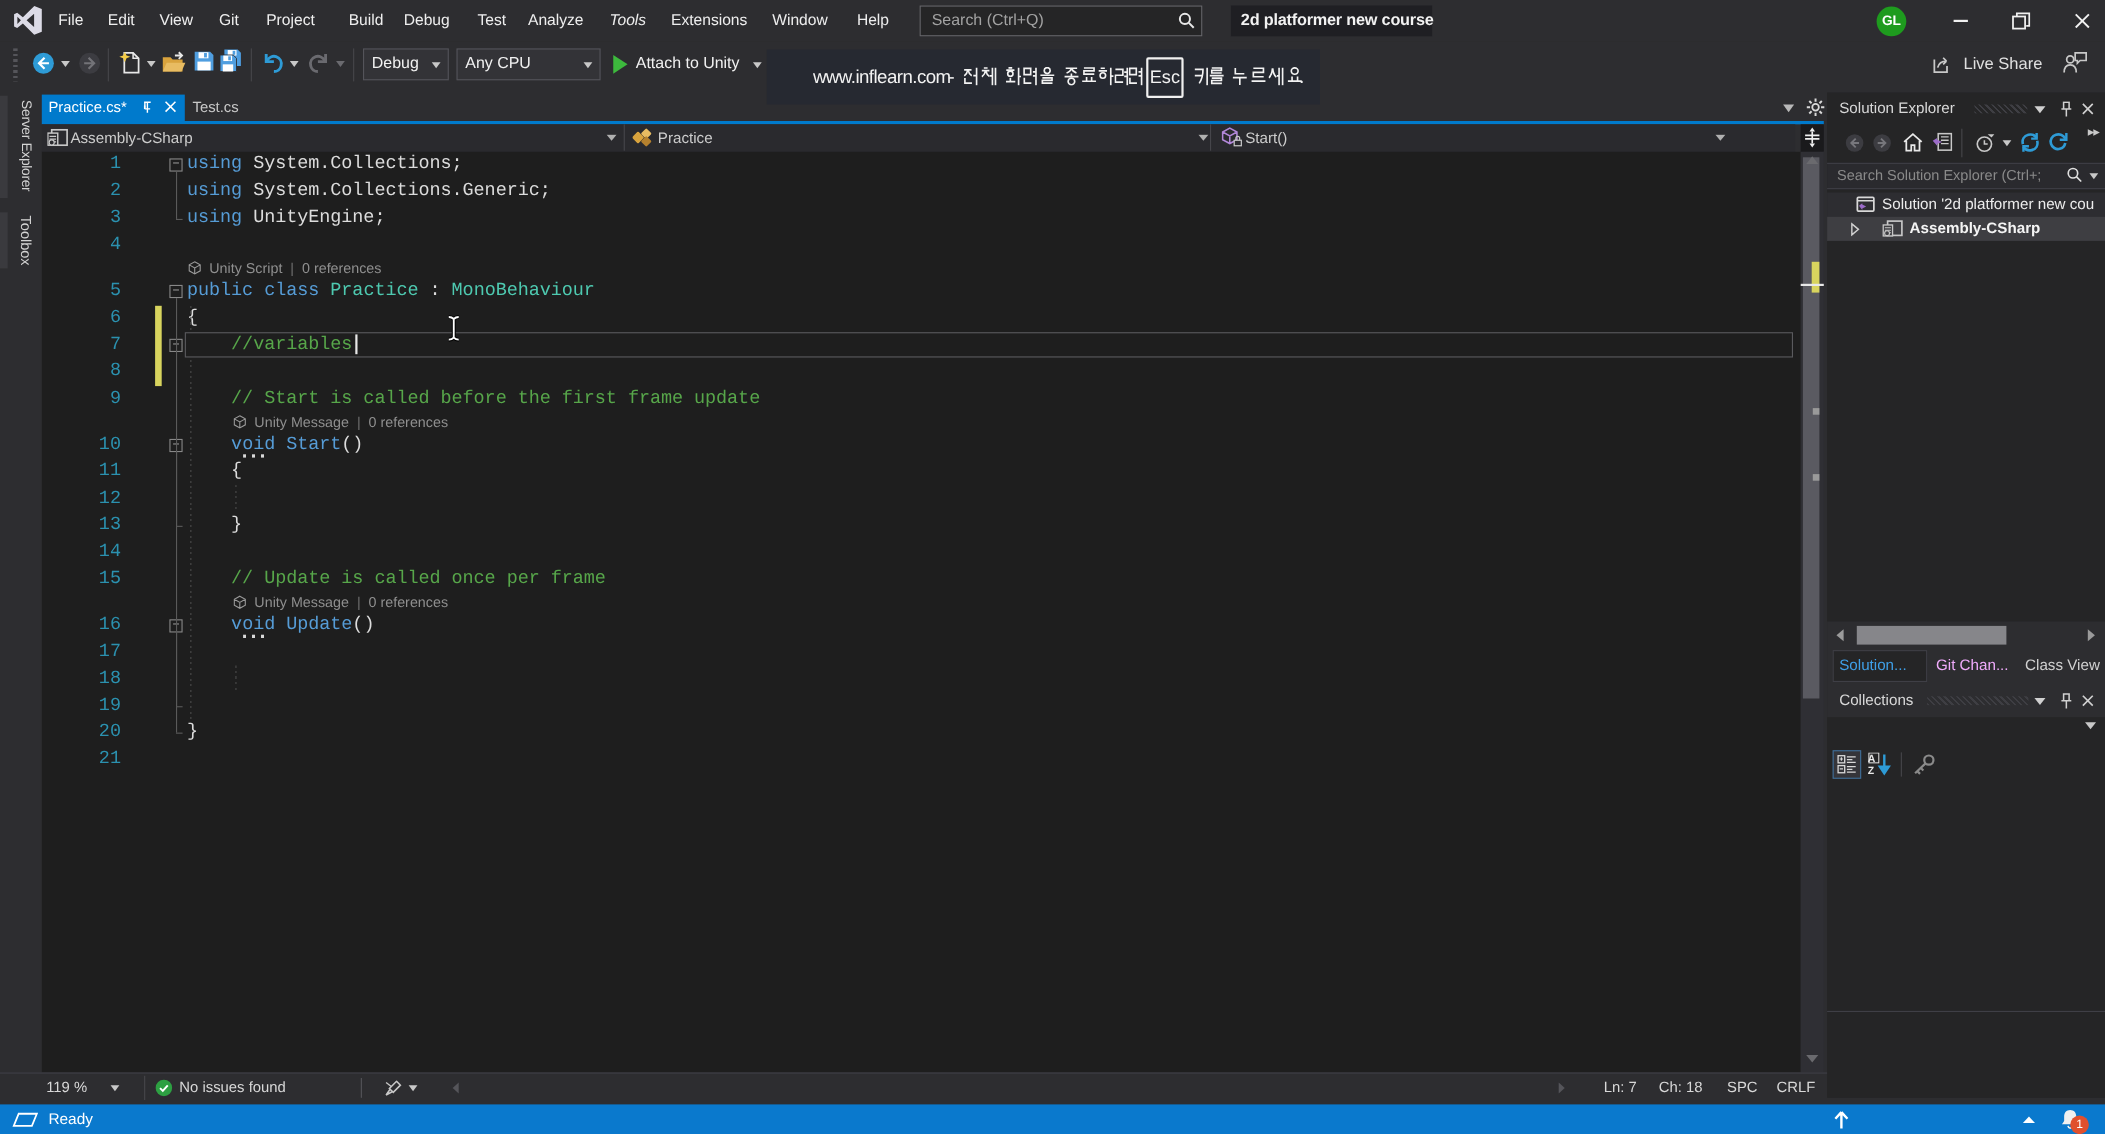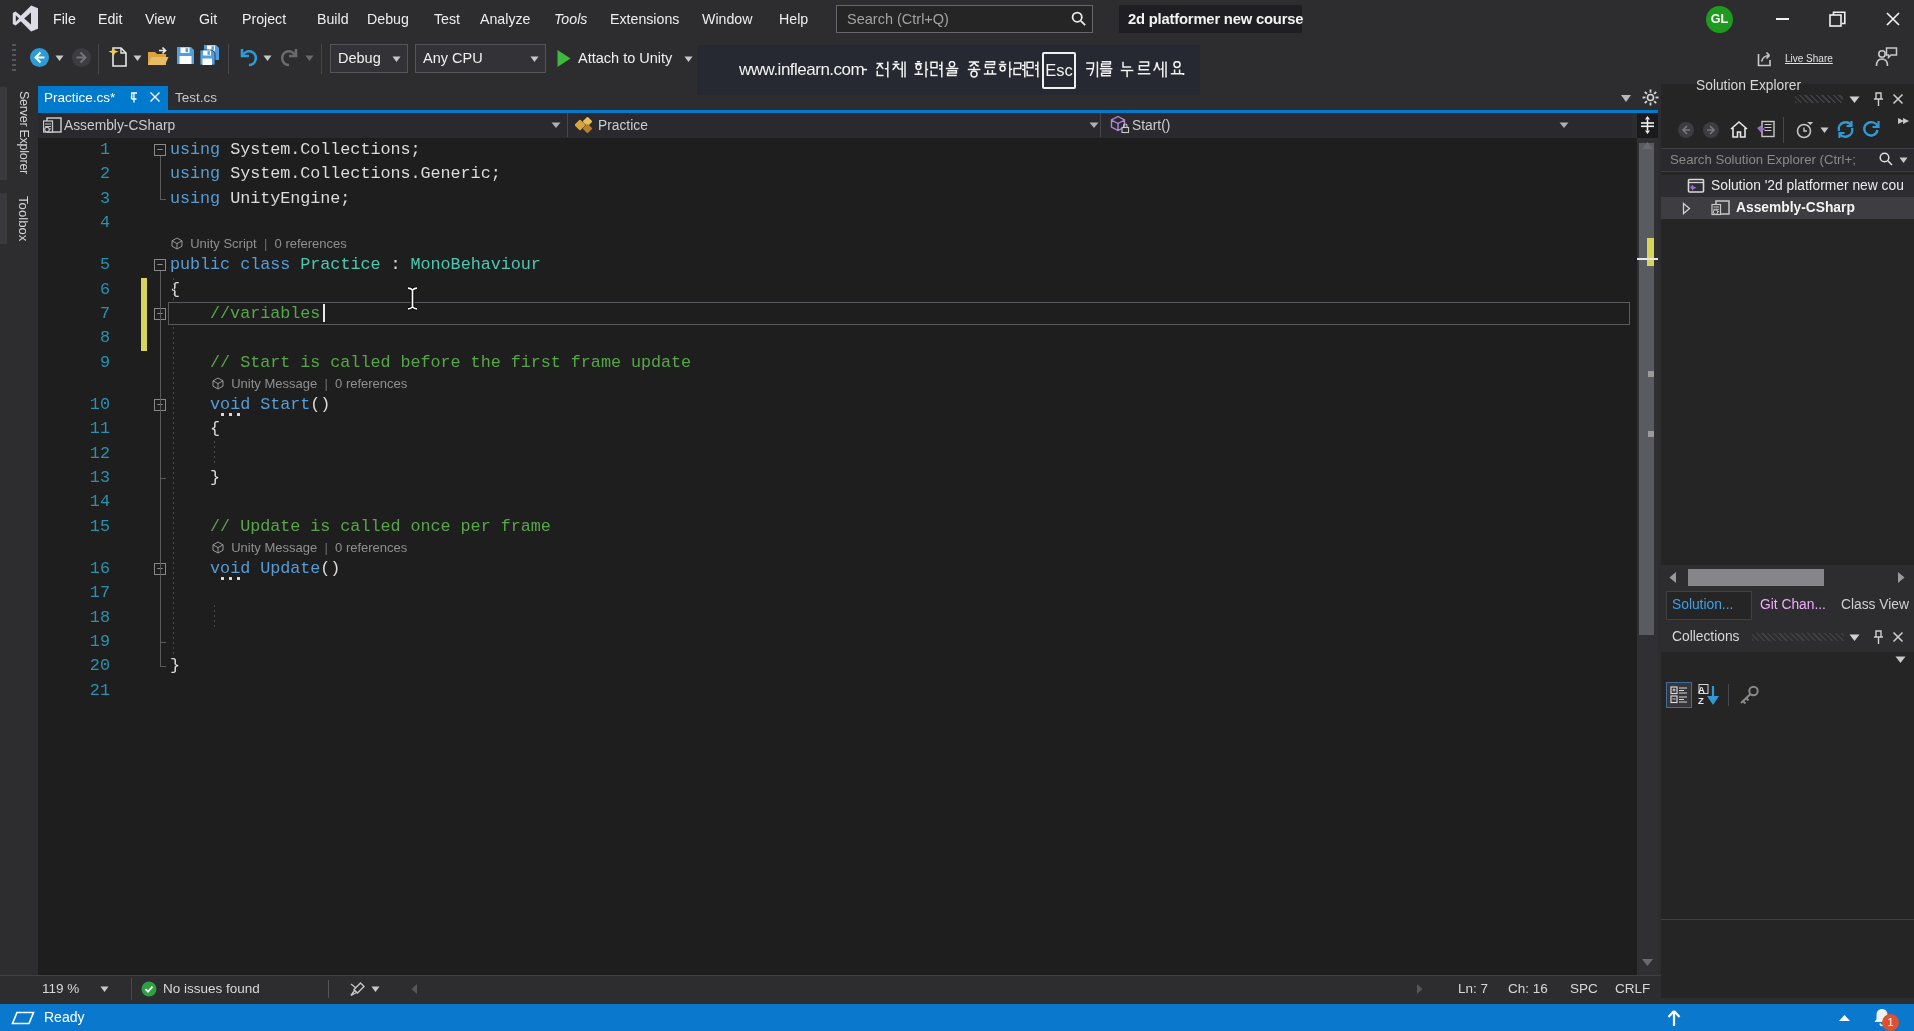--- a/index.html
+++ b/index.html
@@ -137,21 +137,21 @@
         <path d="M1.5 1 L14.5 9.5 L1.5 18 Z" fill="#3db93d"></path>
       </svg>
   <div class="abs" style="left:578px;top:44px;height:29px;line-height:28px;color:#f1f1f1;font-size:14.5px;">Attach to Unity</div>
   <svg class="abs" style="left:684px;top:56px;" width="9" height="7" viewBox="0 0 9 7">
         <path d="M4.5 6 L0.5 0.5 H8.5 Z" fill="#c8c8c8"></path>
       </svg>
   <svg class="abs" style="left:1757px;top:50px;" width="19" height="17" viewBox="0 0 19 17">
 <path d="M1.5 4 V15.5 H13 V10" fill="none" stroke="#c8c8c8" stroke-width="1.6"></path>
 <path d="M4.5 11.5 C5.5 7.5 8.5 5.5 12.5 5.5 M12.5 5.5 L9.5 2.5 M12.5 5.5 L9.5 8.5" fill="none" stroke="#c8c8c8" stroke-width="1.6"></path>
 </svg>
-  <div class="abs" style="left:1785px;top:45px;height:27px;line-height:27px;color:#e0e0e0;font-size:10px;text-decoration:underline;">Live Share</div>
+  <div class="abs" style="left:1785px;top:45px;height:27px;line-height:27px;color:#e0e0e0;font-size:15px;">Live Share</div>
   <svg class="abs" style="left:1875px;top:46px;" width="23" height="21" viewBox="0 0 23 21">
 <circle cx="7" cy="8" r="3.2" fill="none" stroke="#c8c8c8" stroke-width="1.6"></circle>
 <path d="M1.5 20 C1.5 15 4 13 7 13 C10 13 12.5 15 12.5 20" fill="none" stroke="#c8c8c8" stroke-width="1.6"></path>
 <path d="M11.5 2 H21.5 V9 H16 L13.5 11.5 V9 H11.5 Z" fill="none" stroke="#c8c8c8" stroke-width="1.5"></path>
 </svg>
   </div>
 
   <div class="abs" style="left:0;top:87px;width:7px;height:93px;background:#3a3a3e;"></div>
   <div class="abs" style="left:9px;top:91px;width:22px;height:95px;color:#d4d4d4;font-size:12.6px;letter-spacing:-0.3px;writing-mode:vertical-rl;">Server Explorer</div>
   <div class="abs" style="left:0;top:193px;width:7px;height:51px;background:#3a3a3e;"></div>
@@ -339,21 +339,21 @@
   <svg class="abs" style="left:371px;top:986px;" width="9" height="7" viewBox="0 0 9 7">
         <path d="M4.5 6 L0.5 0.5 H8.5 Z" fill="#c8c8c8"></path>
       </svg>
   <svg class="abs" style="left:410px;top:983px;" width="8" height="12" viewBox="0 0 8 12">
         <path d="M7 1 L1.5 6 L7 11 Z" fill="#55555a"></path>
       </svg>
   <svg class="abs" style="left:1416px;top:983px;" width="8" height="12" viewBox="0 0 8 12">
         <path d="M1 1 L6.5 6 L1 11 Z" fill="#55555a"></path>
       </svg>
   <div class="abs" style="left:1458px;top:975px;height:28px;line-height:28px;color:#d8d8d8;font-size:13.5px;">Ln: 7</div>
-  <div class="abs" style="left:1508px;top:975px;height:28px;line-height:28px;color:#d8d8d8;font-size:13.5px;">Ch: 16</div>
+  <div class="abs" style="left:1508px;top:975px;height:28px;line-height:28px;color:#d8d8d8;font-size:13.5px;">Ch: 18</div>
   <div class="abs" style="left:1570px;top:975px;height:28px;line-height:28px;color:#d8d8d8;font-size:13.5px;">SPC</div>
   <div class="abs" style="left:1615px;top:975px;height:28px;line-height:28px;color:#d8d8d8;font-size:13.5px;">CRLF</div>
   </div>
 
   <div class="abs" id="bluebar" style="left:0;top:1004px;width:1914px;height:27px;background:#0a79cd;"></div>
   <div id="bluebar-content">
   <svg class="abs" style="left:11px;top:1011px;" width="24" height="14" viewBox="0 0 24 14">
 <path d="M6 1.5 H22.5 L18 12.5 H1.5 Z" fill="none" stroke="#fff" stroke-width="1.6"></path>
 </svg>
   <div class="abs" style="left:44px;top:1004px;height:27px;line-height:26px;color:#fff;font-size:14px;">Ready</div>
@@ -366,21 +366,21 @@
       </svg>
   <svg class="abs" style="left:1872px;top:1007px;" width="20" height="20" viewBox="0 0 20 20">
 <path d="M10 2 C6.5 2 4.5 4.5 4.5 8 V12 L2.5 15 H17.5 L15.5 12 V8 C15.5 4.5 13.5 2 10 2 Z" fill="#f0f0f0"></path>
 <path d="M8 16.5 C8.3 17.8 9 18.5 10 18.5 C11 18.5 11.7 17.8 12 16.5" fill="none" stroke="#f0f0f0" stroke-width="1.6"></path>
 </svg>
   <div class="abs" style="left:1882px;top:1014px;width:17px;height:17px;border-radius:50%;background:#e0502e;color:#fff;font-size:11px;text-align:center;line-height:17px;">1</div>
   </div>
 
   <div class="abs" id="rightpanel" style="left:1661px;top:84px;width:253px;height:914px;background:#252526;"></div>
   <div id="panel-content">
-  <div class="abs" style="left:1672px;top:73px;height:26px;line-height:26px;color:#d8d8d8;font-size:13.8px;margin-left:24px;">Solution Explorer</div>
+  <div class="abs" style="left:1672px;top:86px;height:26px;line-height:26px;color:#d8d8d8;font-size:13.8px;">Solution Explorer</div>
   <div class="abs" style="left:1795px;top:95px;width:48px;height:8px;background:repeating-linear-gradient(45deg,#3e3e43 0 1.5px,transparent 1.5px 4px);"></div>
   <svg class="abs" style="left:1849px;top:96px;" width="11" height="8" viewBox="0 0 11 8">
         <path d="M5.5 7 L0.5 0.5 H10.5 Z" fill="#d0d0d0"></path>
       </svg>
   <svg class="abs" style="left:1872px;top:92px;" width="13" height="15" viewBox="0 0 13 15">
 <path d="M4 1 H9 V7 H4 Z M2 7 H11 M6.5 7 V14" fill="none" stroke="#d0d0d0" stroke-width="1.4"></path>
 </svg>
   <svg class="abs" style="left:1892px;top:93px;" width="12" height="12" viewBox="0 0 12 12">
         <path d="M1.5 1.5 L10.5 10.5 M10.5 1.5 L1.5 10.5" stroke="#d0d0d0" stroke-width="1.5"></path>
       </svg>

